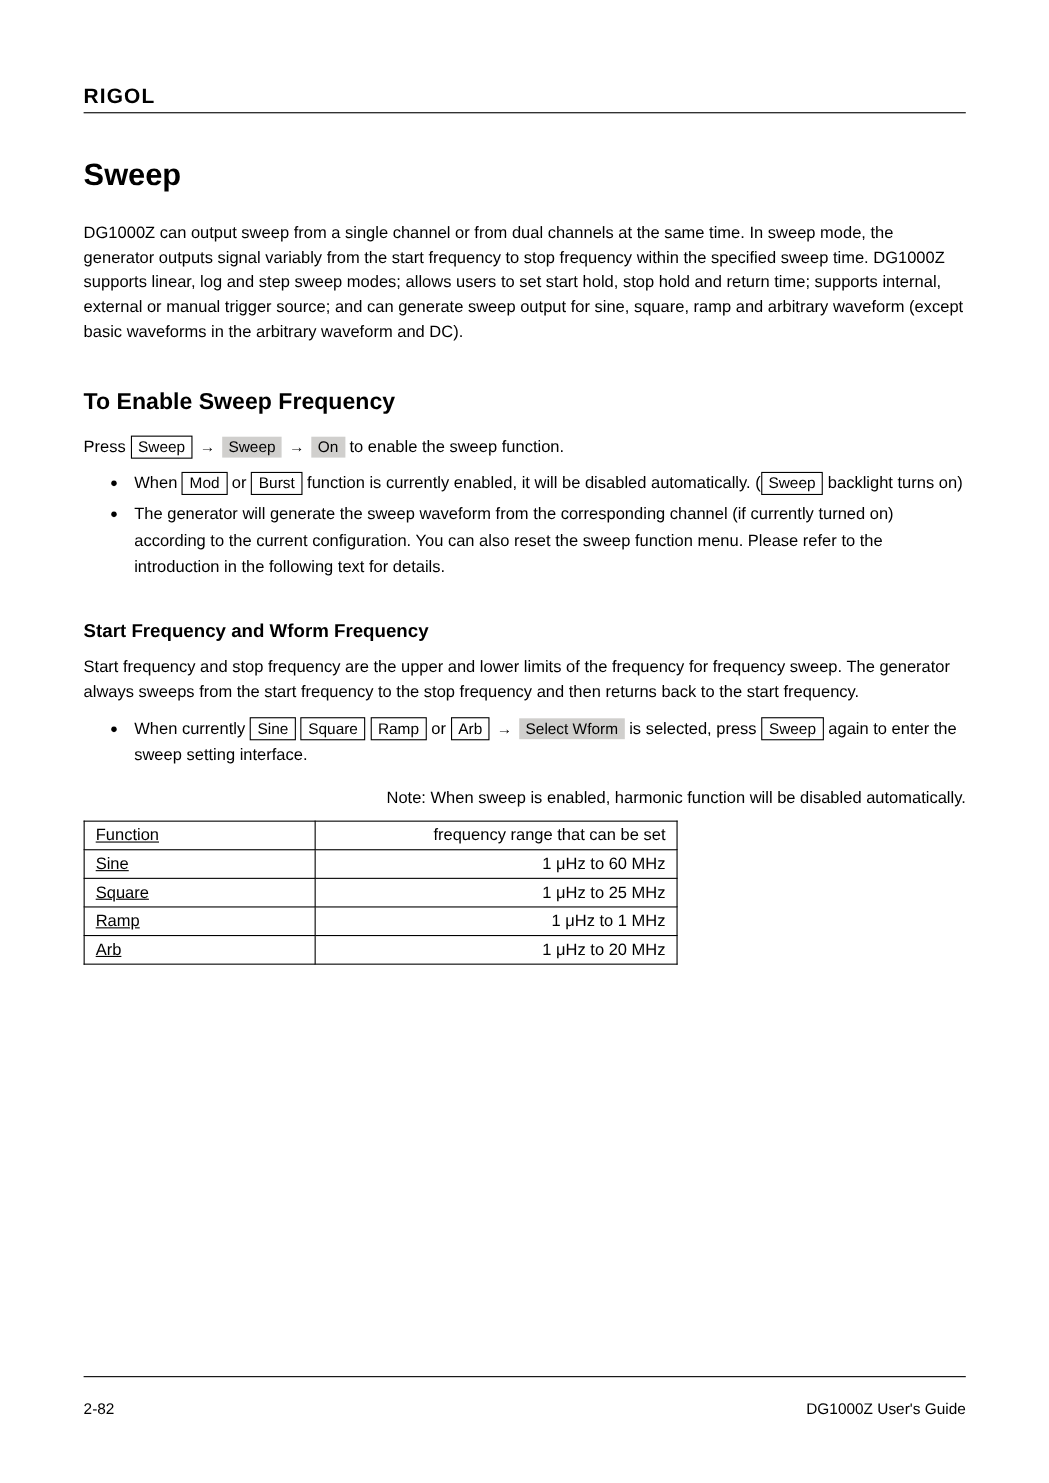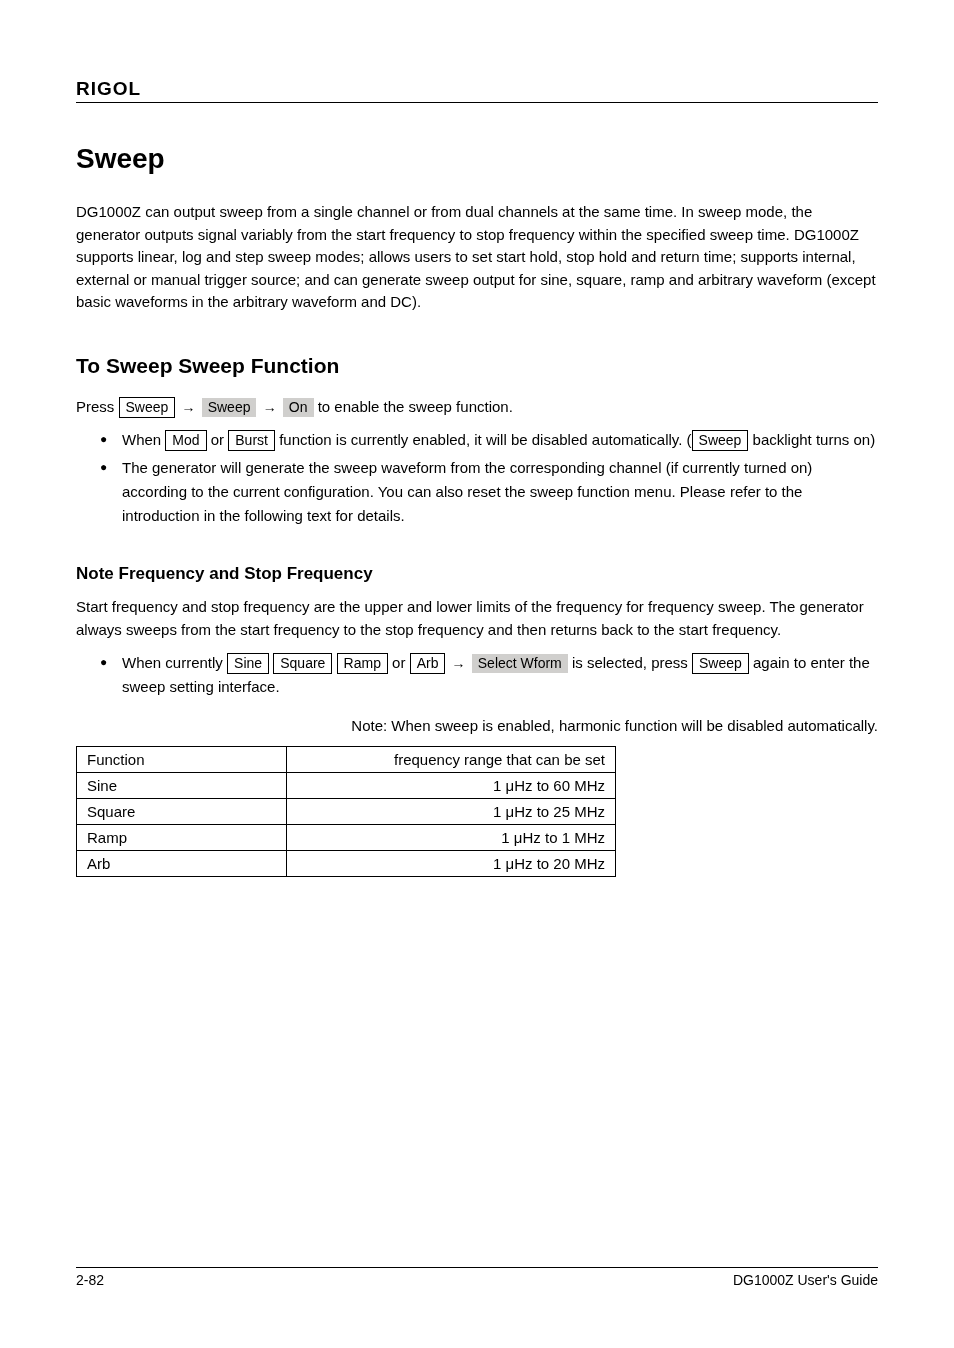--- a/index.html
+++ b/index.html
@@ -89,67 +89,67 @@
       font-size: 15px;
     }
     table td, table th {
       border: 1px solid #000;
       padding: 4px 10px;
       text-align: left;
       vertical-align: middle;
       font-weight: normal;
     }
     table.freq-table { width: 540px; }
-    table.freq-table .c1 { width: 210px; }
+    table.freq-table .c1 { width: 210px; text-decoration: underline; }
     table.freq-table .c2 { width: 330px; text-align: right; }
     .footer {
       position: absolute;
       bottom: 60px;
       left: 76px;
       right: 76px;
       border-top: 1.5px solid #000;
-      padding-top: 4px;
+      padding-top: 20px;
       font-size: 14px;
     }
     .footer-row {
       display: flex;
       justify-content: space-between;
     }
   </style>
 </head>
 <body>
 
   <div class="header">
     <span class="brand">RIGOL</span>
   </div>
 
   <h1>Sweep</h1>
 
   <p class="intro-p">DG1000Z can output sweep from a single channel or from dual channels at the same time. In sweep mode, the generator outputs signal variably from the start frequency to stop frequency within the specified sweep time. DG1000Z supports linear, log and step sweep modes; allows users to set start hold, stop hold and return time; supports internal, external or manual trigger source; and can generate sweep output for sine, square, ramp and arbitrary waveform (except basic waveforms in the arbitrary waveform and DC).</p>
 
-  <h2>To Sweep Sweep Function</h2>
+  <h2>To Enable Sweep Frequency</h2>
 
   <p class="section-lead">
     <span>Press </span><span class="key">Sweep</span>
     <span class="arrow">→</span>
     <span class="soft">Sweep</span>
     <span class="arrow">→</span>
     <span class="soft">On</span><span> to enable the sweep function.</span>
   </p>
 
   <ul>
     <li>
       <span>When </span><span class="key">Mod</span><span> or </span><span class="key">Burst</span><span> function is currently enabled, it will be disabled automatically.</span><span> (</span><span class="key">Sweep</span><span> backlight turns on)</span>
     </li>
     <li>
       <span>The generator will generate the sweep waveform from the corresponding channel (if currently turned on) according to the current configuration. You can also reset the sweep function menu. Please refer to the introduction in the following text for details.</span>
     </li>
   </ul>
 
-  <h3>Note Frequency and Stop Frequency</h3>
+  <h3>Start Frequency and Wform Frequency</h3>
 
   <p>Start frequency and stop frequency are the upper and lower limits of the frequency for frequency sweep. The generator always sweeps from the start frequency to the stop frequency and then returns back to the start frequency.</p>
 
   <ul style="margin-top:10px;">
     <li>
       <span>When currently </span><span class="key">Sine</span> <span class="key">Square</span> <span class="key">Ramp</span><span> or </span><span class="key">Arb</span> <span class="arrow">→</span> <span class="soft">Select Wform</span><span> is selected, press </span><span class="key">Sweep</span><span> again to enter the sweep setting interface.</span>
     </li>
   </ul>
 
   <p style="margin-top:16px;text-align:right;">Note: When sweep is enabled, harmonic function will be disabled automatically.</p>

